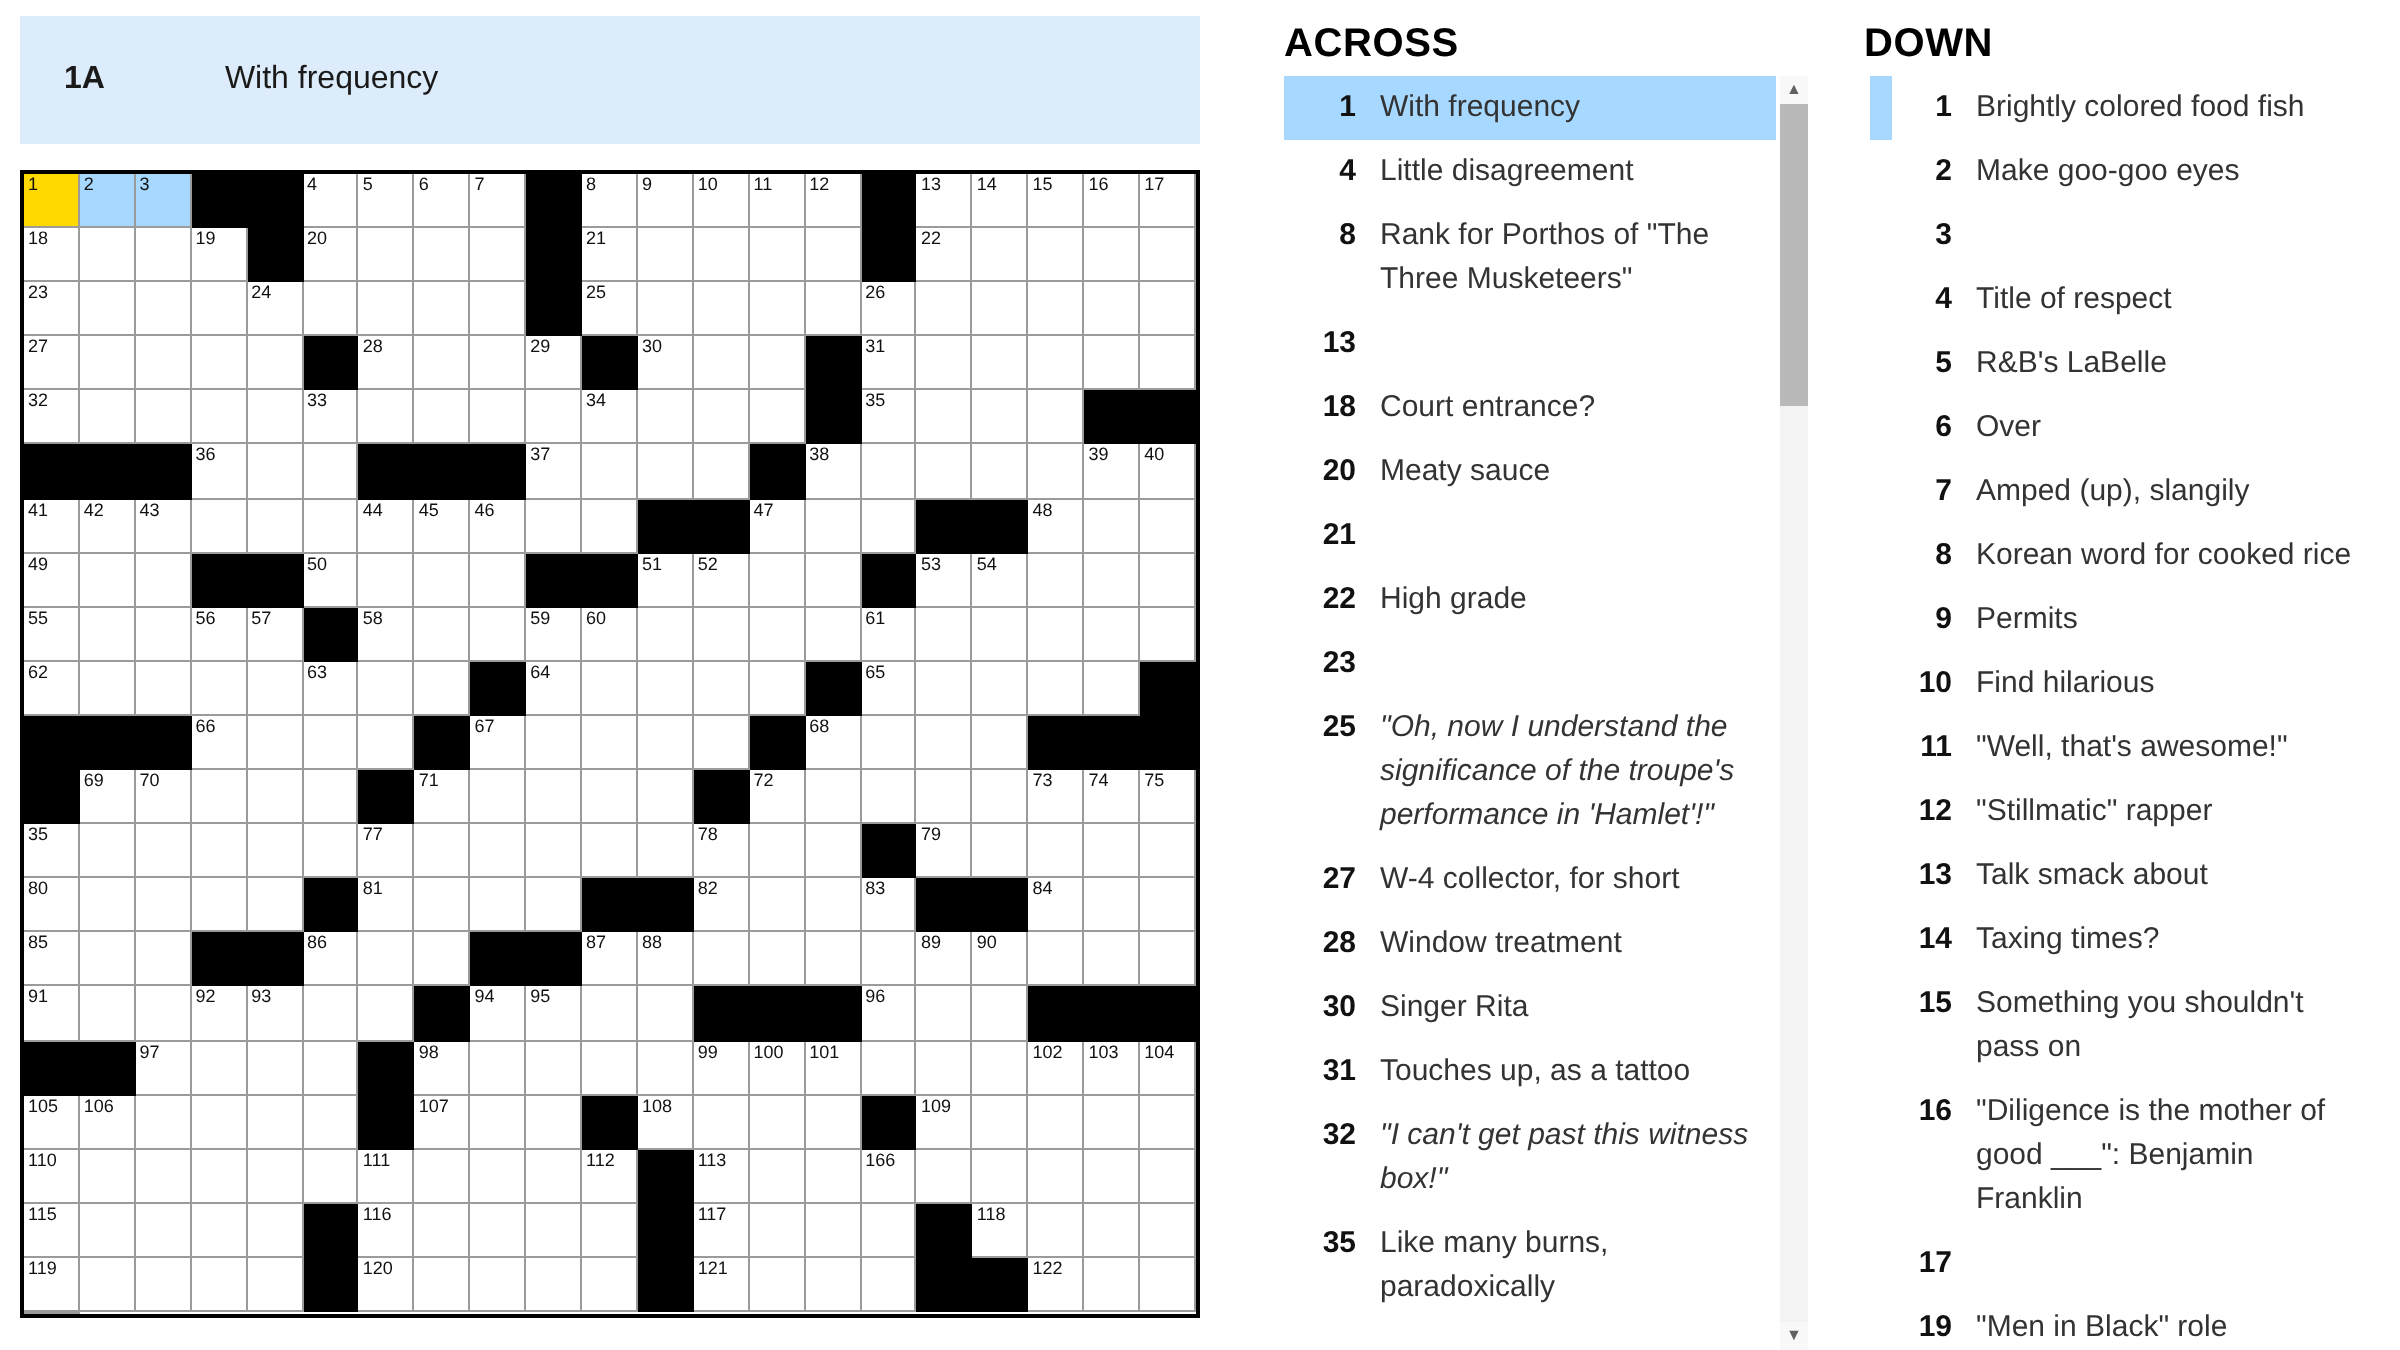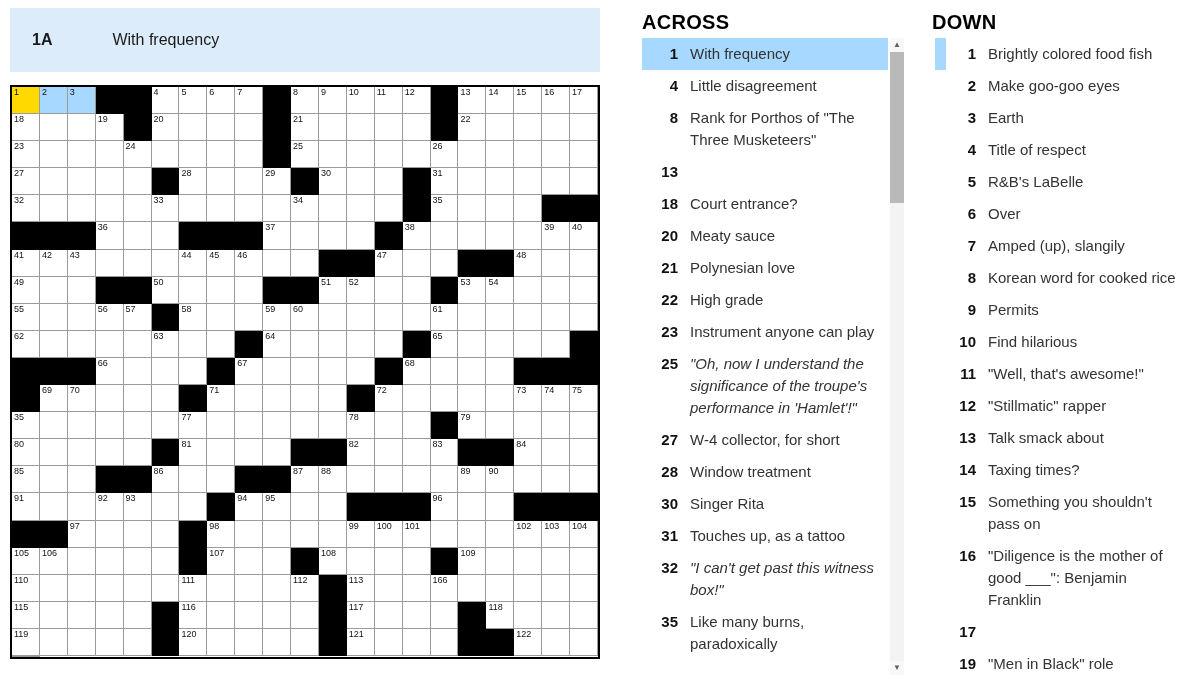--- a/index.html
+++ b/index.html
@@ -771,29 +771,27 @@
       <li class="clue">
         <span class="cnum">18</span>
         <span class="ctext">Court entrance?</span>
       </li>
       <li class="clue">
         <span class="cnum">20</span>
         <span class="ctext">Meaty sauce</span>
       </li>
       <li class="clue">
         <span class="cnum">21</span>
-        <span class="ctext">Polynesian love</span>
       </li>
       <li class="clue">
         <span class="cnum">22</span>
         <span class="ctext">High grade</span>
       </li>
       <li class="clue">
         <span class="cnum">23</span>
-        <span class="ctext">Instrument anyone can play</span>
       </li>
       <li class="clue italic">
         <span class="cnum">25</span>
         <span class="ctext">"Oh, now I understand the significance of the troupe's performance in 'Hamlet'!"</span>
       </li>
       <li class="clue">
         <span class="cnum">27</span>
         <span class="ctext">W-4 collector, for short</span>
       </li>
       <li class="clue">
@@ -829,21 +827,20 @@
       <li class="clue marked">
         <span class="cnum">1</span>
         <span class="ctext">Brightly colored food fish</span>
       </li>
       <li class="clue">
         <span class="cnum">2</span>
         <span class="ctext">Make goo-goo eyes</span>
       </li>
       <li class="clue">
         <span class="cnum">3</span>
-        <span class="ctext">Earth</span>
       </li>
       <li class="clue">
         <span class="cnum">4</span>
         <span class="ctext">Title of respect</span>
       </li>
       <li class="clue">
         <span class="cnum">5</span>
         <span class="ctext">R&amp;B's LaBelle</span>
       </li>
       <li class="clue">

